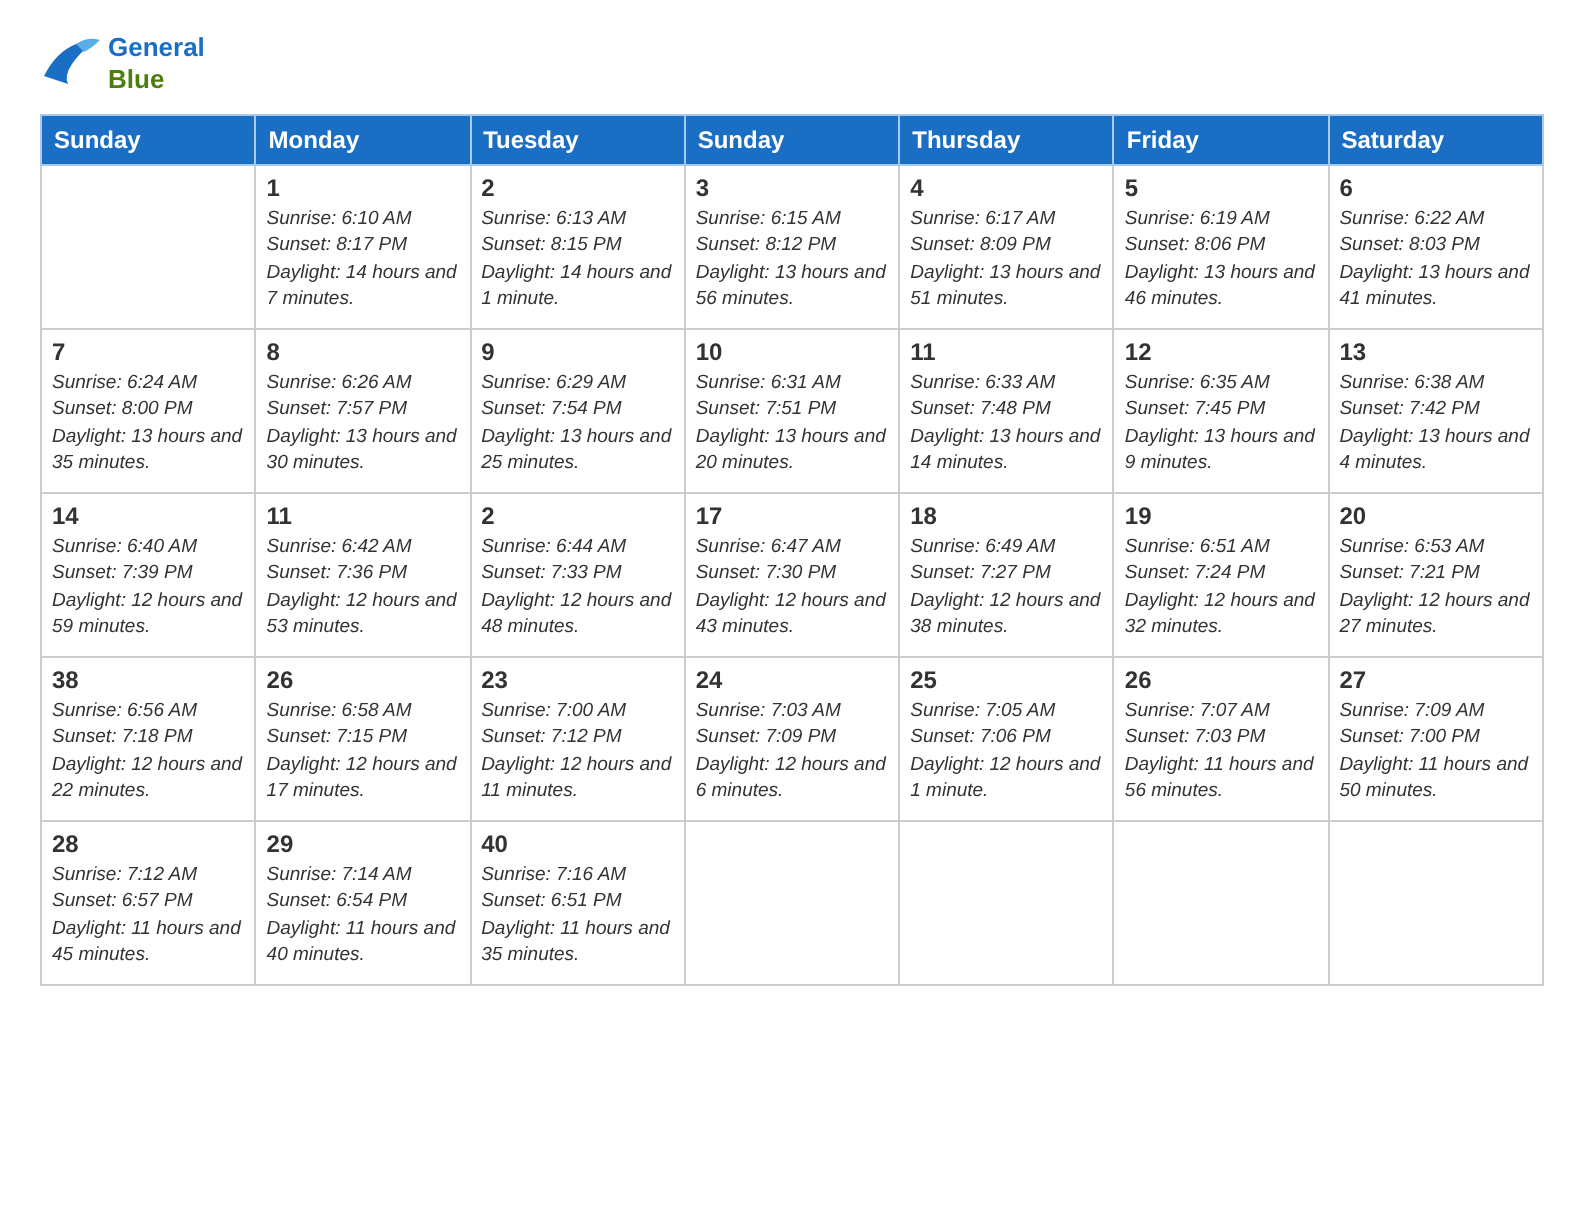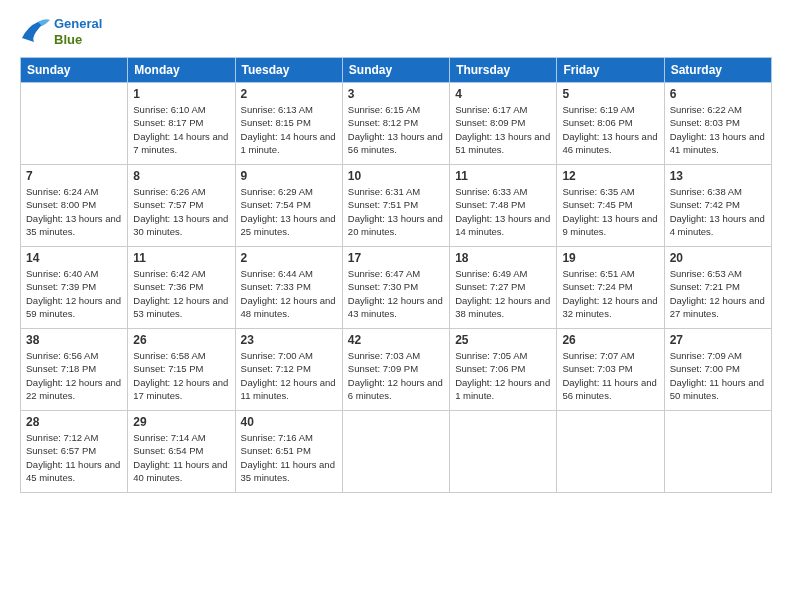--- a/index.html
+++ b/index.html
@@ -80,20 +80,21 @@
       font-size: 12px;
       font-weight: bold;
       color: #333;
       display: block;
       margin-bottom: 2px;
     }
     .day-info {
       font-size: 9.5px;
       color: #333;
       line-height: 1.4;
+      font-style: italic;
     }
     .empty-cell {
       background: #f5f5f5;
     }
   </style>
 </head>
 <body>
 
 <div class="page">
   <div class="header">
@@ -220,21 +221,21 @@
           </td>
           <td>
             <span class="day-num">26</span>
             <div class="day-info">Sunrise: 6:58 AM<br>Sunset: 7:15 PM<br>Daylight: 12 hours and 17 minutes.</div>
           </td>
           <td>
             <span class="day-num">23</span>
             <div class="day-info">Sunrise: 7:00 AM<br>Sunset: 7:12 PM<br>Daylight: 12 hours and 11 minutes.</div>
           </td>
           <td>
-            <span class="day-num">42</span>
+            <span class="day-num">24</span>
             <div class="day-info">Sunrise: 7:03 AM<br>Sunset: 7:09 PM<br>Daylight: 12 hours and 6 minutes.</div>
           </td>
           <td>
             <span class="day-num">25</span>
             <div class="day-info">Sunrise: 7:05 AM<br>Sunset: 7:06 PM<br>Daylight: 12 hours and 1 minute.</div>
           </td>
           <td>
             <span class="day-num">26</span>
             <div class="day-info">Sunrise: 7:07 AM<br>Sunset: 7:03 PM<br>Daylight: 11 hours and 56 minutes.</div>
           </td>

